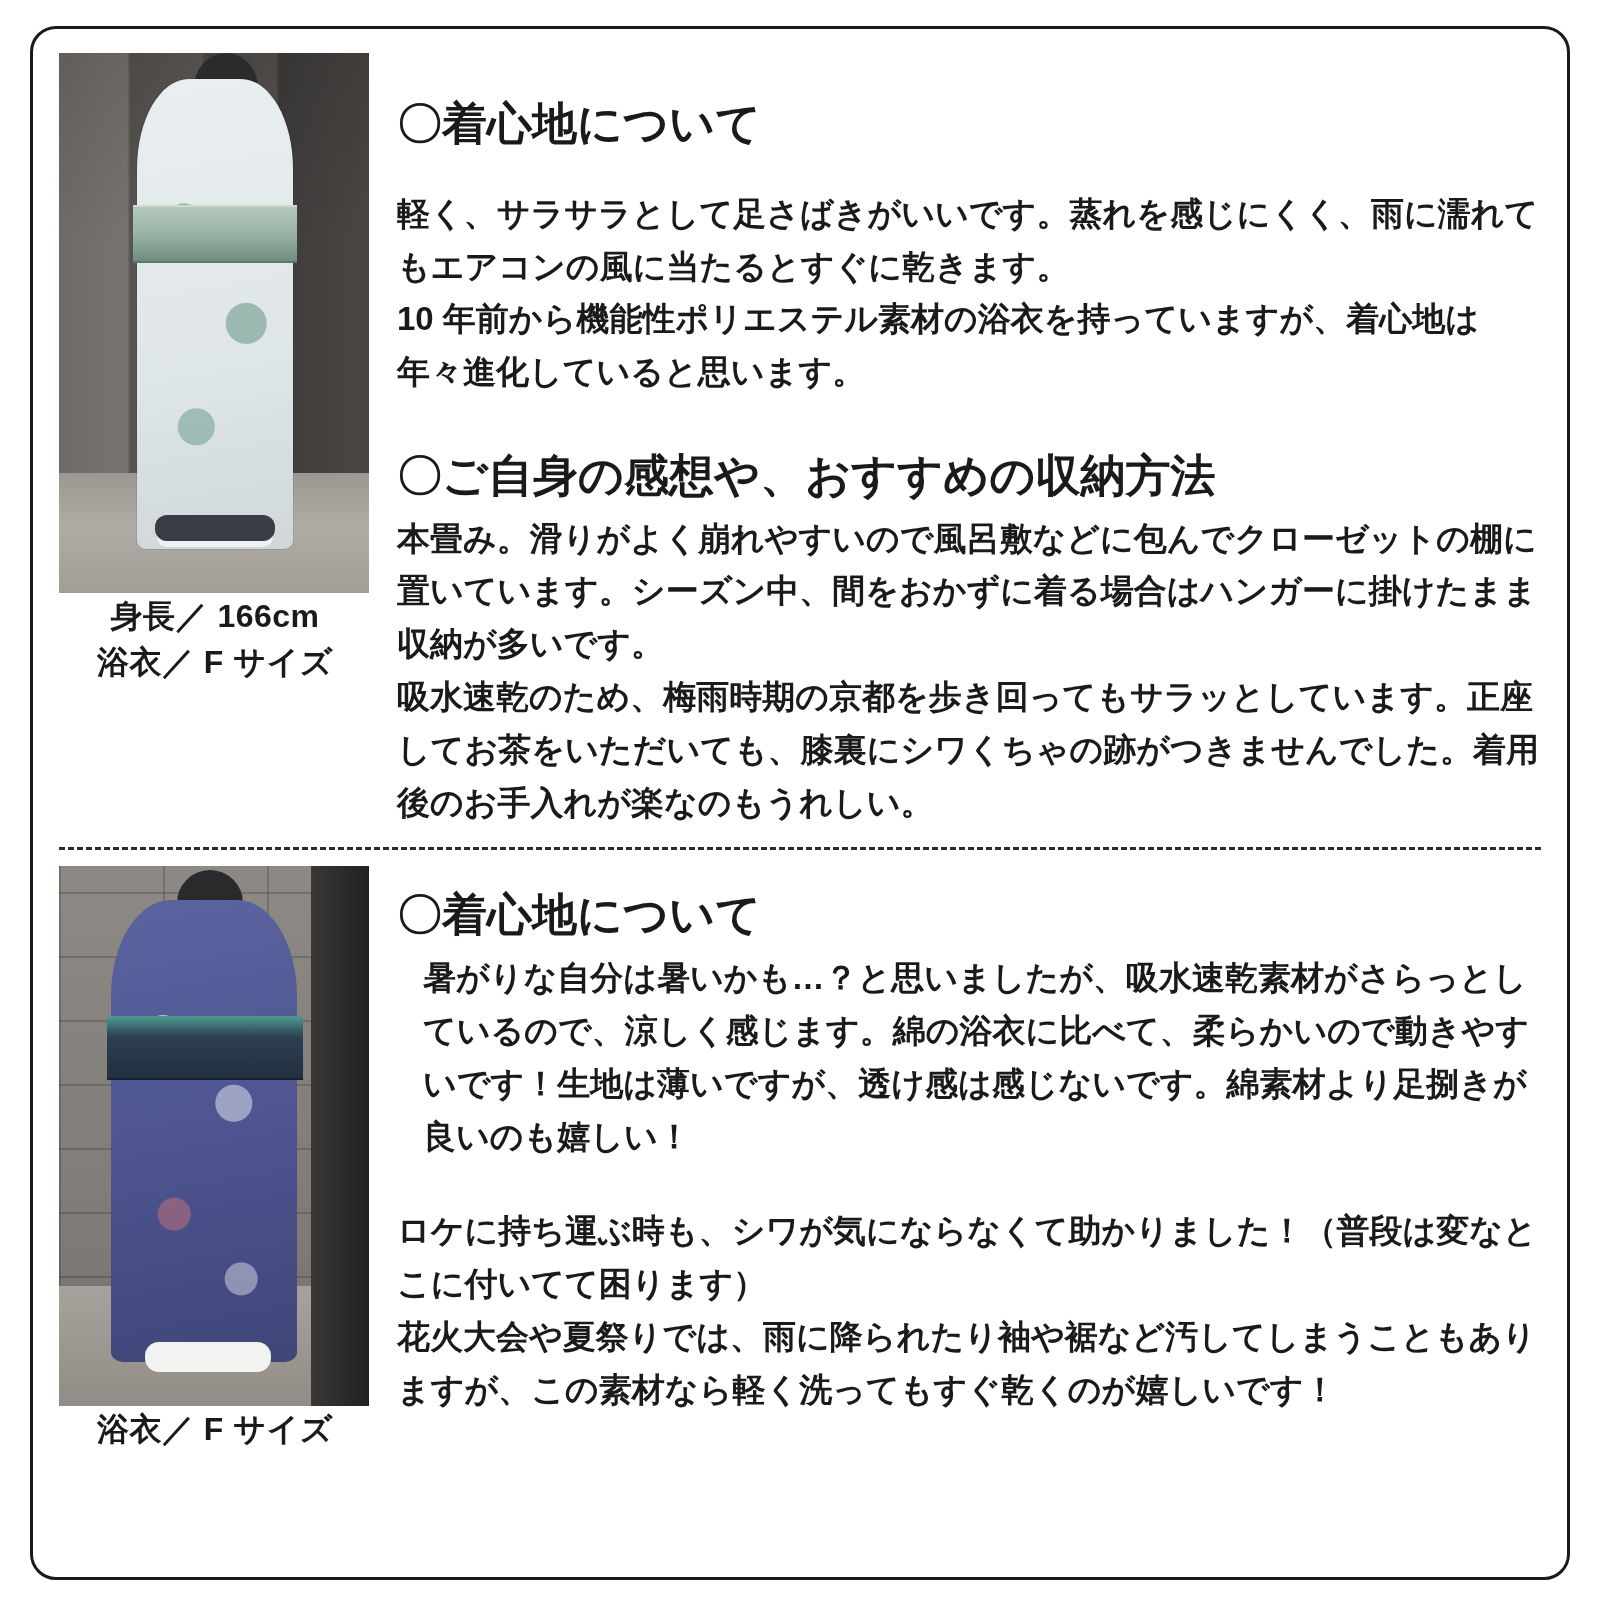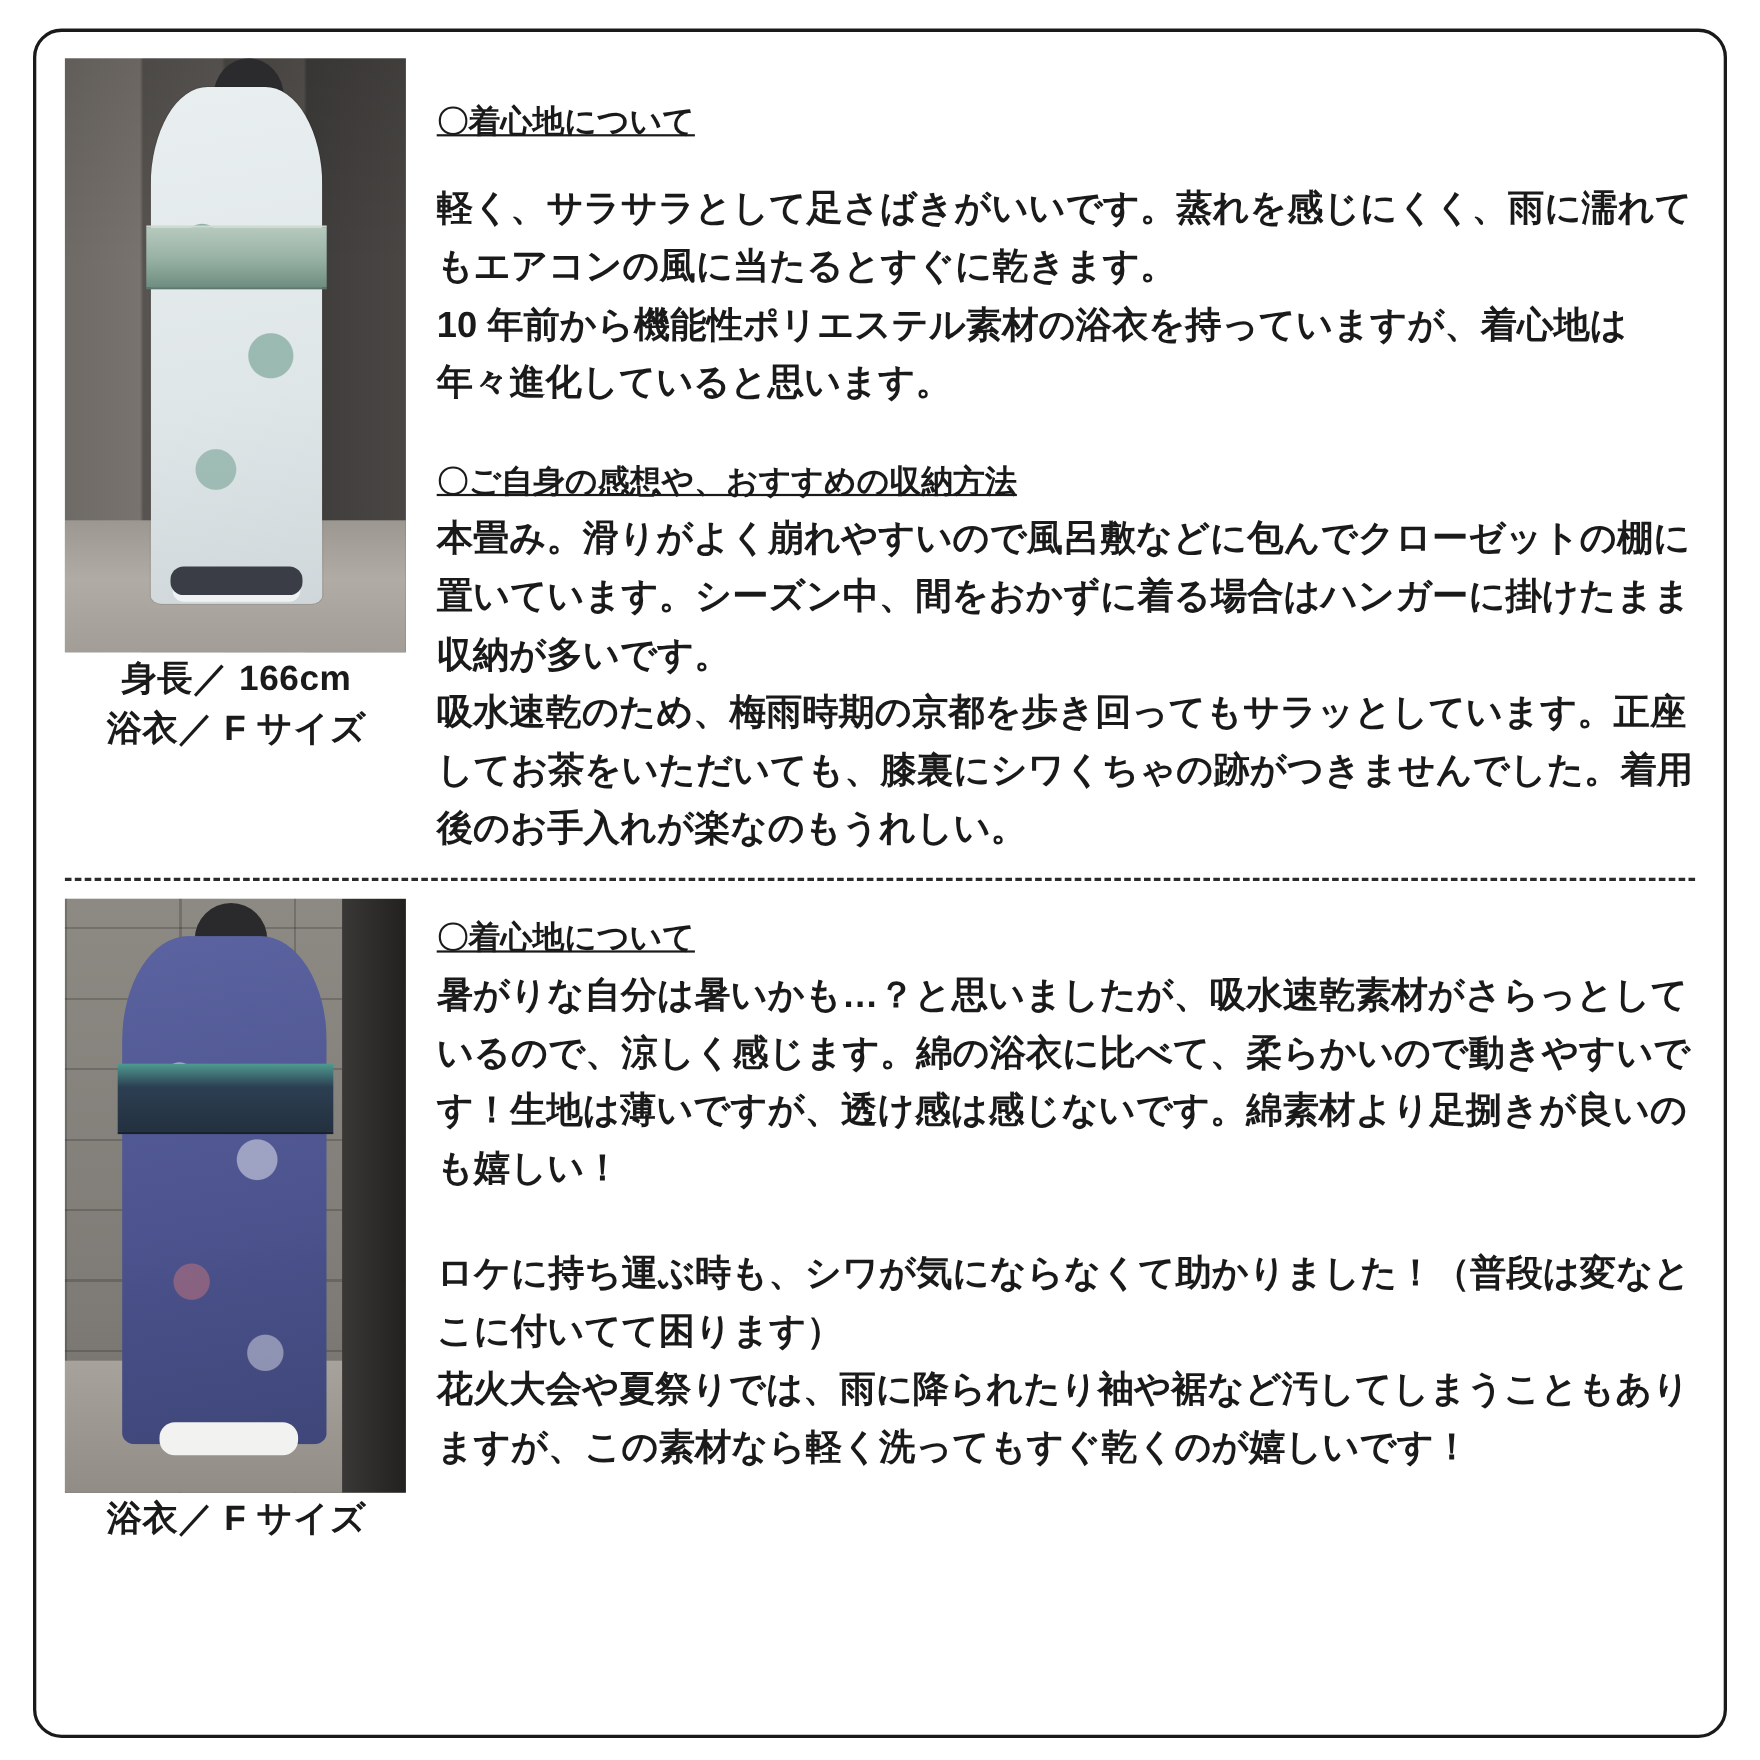--- a/index.html
+++ b/index.html
@@ -188,25 +188,24 @@
     font-weight: 700;
     line-height: 1.45;
     letter-spacing: 0.5px;
     text-align: center;
   }
   .review-body {
     flex: 1 1 auto;
     padding-top: 36px;
   }
   .section-heading {
-    font-size: 29px;
+    font-size: 45px;
     font-weight: 700;
     line-height: 1.55;
     margin: 0 0 2px 0;
-    text-decoration: underline;
   }
   .paragraph {
     font-size: 33px;
     font-weight: 700;
     line-height: 1.60;
     margin: 0;
     letter-spacing: 0px;
   }
   .block-gap {
     height: 42px;
@@ -256,21 +255,21 @@
         <div class="photo photo-2">
           <div class="head"></div>
           <div class="figure"></div>
           <div class="obi"></div>
           <div class="shoes"></div>
         </div>
         <div class="person-meta">浴衣／ F サイズ</div>
       </div>
       <div class="review-body">
         <p class="section-heading">〇着心地について</p>
-        <p class="paragraph" style="white-space: pre-line;">暑がりな自分は暑いかも…？と思いましたが、吸水速乾素材がさらっとしているので、涼しく感じます。綿の浴衣に比べて、柔らかいので動きやすいです！生地は薄いですが、透け感は感じないです。綿素材より足捌きが良いのも嬉しい！</p>
+        <p class="paragraph" style="white-space: pre-line; margin-left: 26px;">暑がりな自分は暑いかも…？と思いましたが、吸水速乾素材がさらっとしているので、涼しく感じます。綿の浴衣に比べて、柔らかいので動きやすいです！生地は薄いですが、透け感は感じないです。綿素材より足捌きが良いのも嬉しい！</p>
         <div class="block-gap"></div>
         <p class="paragraph" style="white-space: pre-line;">ロケに持ち運ぶ時も、シワが気にならなくて助かりました！（普段は変なとこに付いてて困ります）
 花火大会や夏祭りでは、雨に降られたり袖や裾など汚してしまうこともありますが、この素材なら軽く洗ってもすぐ乾くのが嬉しいです！</p>
       </div>
     </div>
 
   </div>
 </div>
 
 </body></html>

